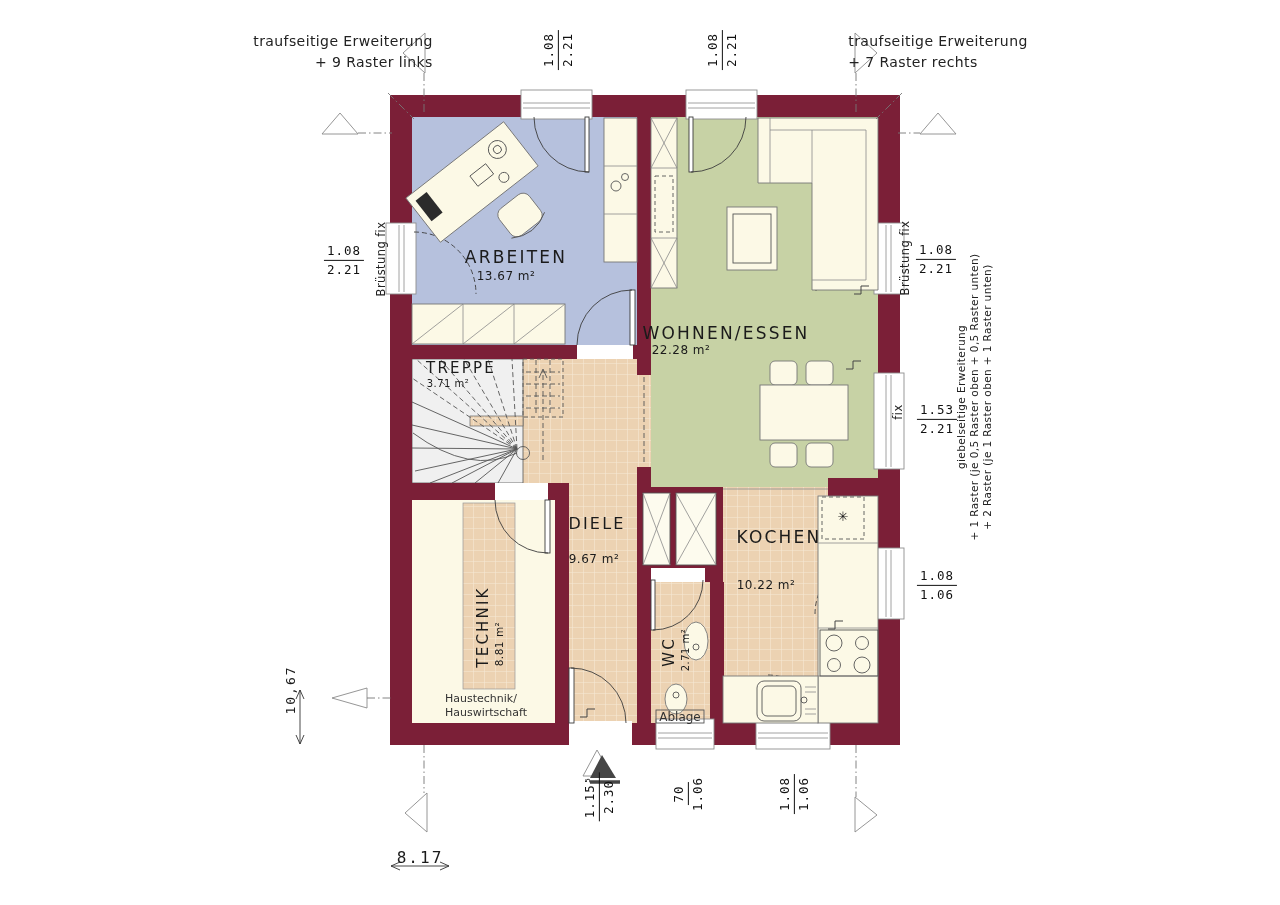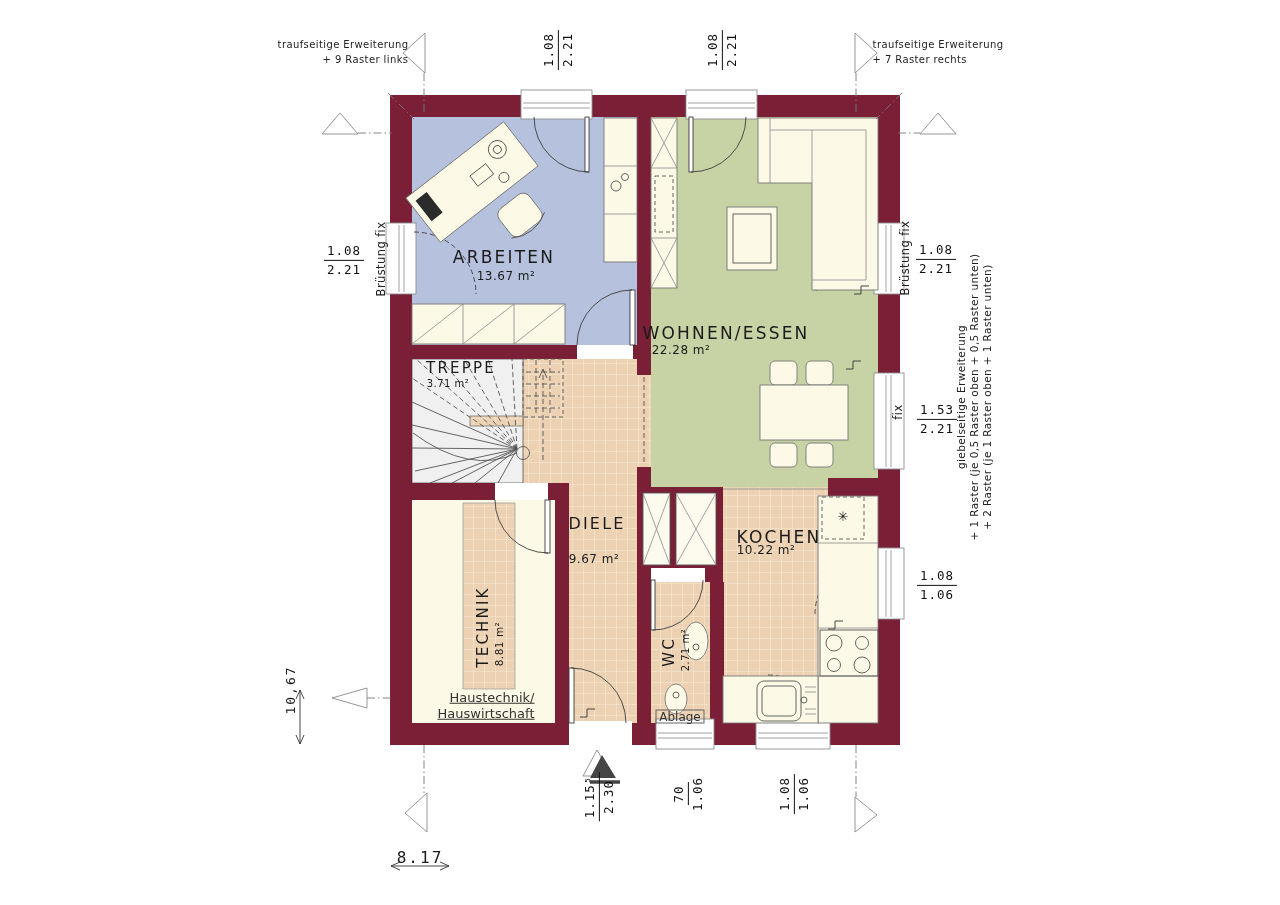--- a/index.html
+++ b/index.html
@@ -25,21 +25,21 @@
   .dashrect{fill:none;stroke:#555;stroke-width:.9;stroke-dasharray:4 3;}
   .dashdot{stroke:#777;stroke-width:.9;fill:none;stroke-dasharray:8 3 1.5 3;}
   .tri{fill:#fff;stroke:#8a8a8a;stroke-width:.9;}
   .dimln{stroke:#333;stroke-width:.9;fill:none;}
   .step{stroke:#444;stroke-width:1;fill:none;}
   
   .lbl{position:absolute;transform:translate(-50%,-50%);white-space:nowrap;color:#1b1b1b;}
   .rot{transform:translate(-50%,-50%) rotate(-90deg);}
   .room-name{font-size:17px;letter-spacing:2.2px;}
   .room-area{font-size:12px;letter-spacing:.5px;}
-  .ann{font-size:10px;letter-spacing:.4px;color:#222;line-height:1.5;}
+  .ann{font-size:14px;letter-spacing:.4px;color:#222;line-height:1.5;}
   .dim{position:absolute;display:flex;flex-direction:column;align-items:center;
        font-family:"DejaVu Sans Mono","Liberation Mono",monospace;font-size:12.5px;
        letter-spacing:1px;color:#111;transform:translate(-50%,-50%);line-height:1.25;}
   .dim.rot{transform:translate(-50%,-50%) rotate(-90deg);}
   .dim .num{border-bottom:1.3px solid #111;padding:0 3px 1px;}
   .dim .den{padding-top:1px;}
 </style>
 </head>
 <body>
 
@@ -319,42 +319,42 @@
     <path d="M590 782 H620" stroke="#454545" stroke-width="3.5"></path>
   </g>
   <g>
     <line x1="300" y1="690" x2="300" y2="744" class="dimln"></line>
     <path d="M296 699 L300 690 L304 699 M296 735 L300 744 L304 735" class="dimln"></path>
     <line x1="391" y1="866" x2="449" y2="866" class="dimln"></line>
     <path d="M400 862 L391 866 L400 870 M440 862 L449 866 L440 870" class="dimln"></path>
   </g>
 </svg>
 
-  <div class="lbl room-name" style="left:504px;top:257px;text-align:right;">ARBEITEN</div>
+  <div class="lbl room-name" style="left:516px;top:257px;text-align:right;">ARBEITEN</div>
   <div class="lbl room-area" style="left:506px;top:276px;">13.67 m²</div>
 
   <div class="lbl room-name" style="left:726px;top:333px;">WOHNEN/ESSEN</div>
   <div class="lbl room-area" style="left:681px;top:350px;">22.28 m²</div>
 
   <div class="lbl room-name" style="left:461px;top:368px;font-size:15px;">TREPPE</div>
   <div class="lbl room-area" style="left:448px;top:383px;font-size:10px;">3.71 m²</div>
 
   <div class="lbl room-name" style="left:597px;top:523px;font-size:16px;">DIELE</div>
   <div class="lbl room-area" style="left:594px;top:559px;">9.67 m²</div>
 
   <div class="lbl room-name" style="left:779px;top:537px;">KOCHEN</div>
-  <div class="lbl room-area" style="left:766px;top:550px;text-align:right;">10.22 m²</div>
+  <div class="lbl room-area" style="left:766px;top:585px;text-align:right;">10.22 m²</div>
 
   <div class="lbl rot room-name" style="left:669px;top:652px;font-size:15px;">WC</div>
   <div class="lbl rot room-area" style="left:685px;top:650px;font-size:10px;">2.71 m²</div>
 
   <div class="lbl rot room-name" style="left:483px;top:627px;font-size:15px;">TECHNIK</div>
   <div class="lbl rot room-area" style="left:499px;top:644px;font-size:10.5px;">8.81 m²</div>
 
-  <div class="lbl" style="left:486px;top:706px;font-size:13px;line-height:1.25;text-align:right;color:#333;text-decoration:underline;">
+  <div class="lbl" style="left:486px;top:706px;font-size:11px;line-height:1.25;text-align:left;color:#333;">
     <div>Haustechnik/</div>
     <div>Hauswirtschaft</div>
   </div>
 
   <div class="lbl" style="left:680px;top:717px;font-size:12px;color:#333;">Ablage</div>
   <div class="lbl" style="left:843px;top:516px;font-size:13px;">✳</div>
 
   <div class="lbl ann" style="left:343px;top:52px;text-align:right;">
     <div>traufseitige Erweiterung</div>
     <div>+ 9 Raster links</div>

